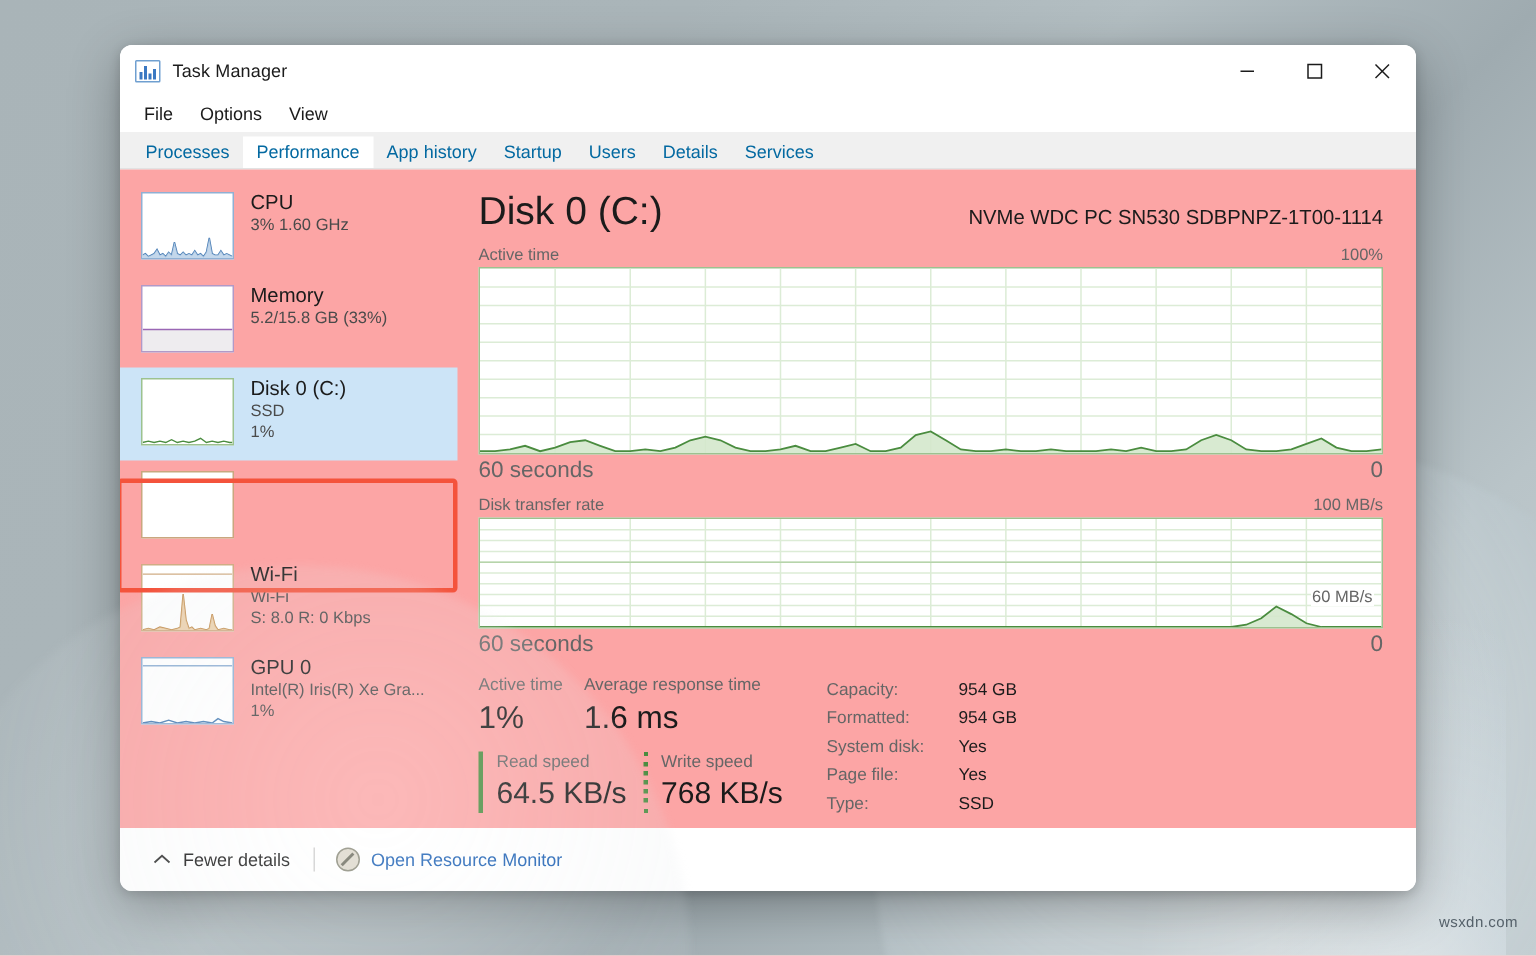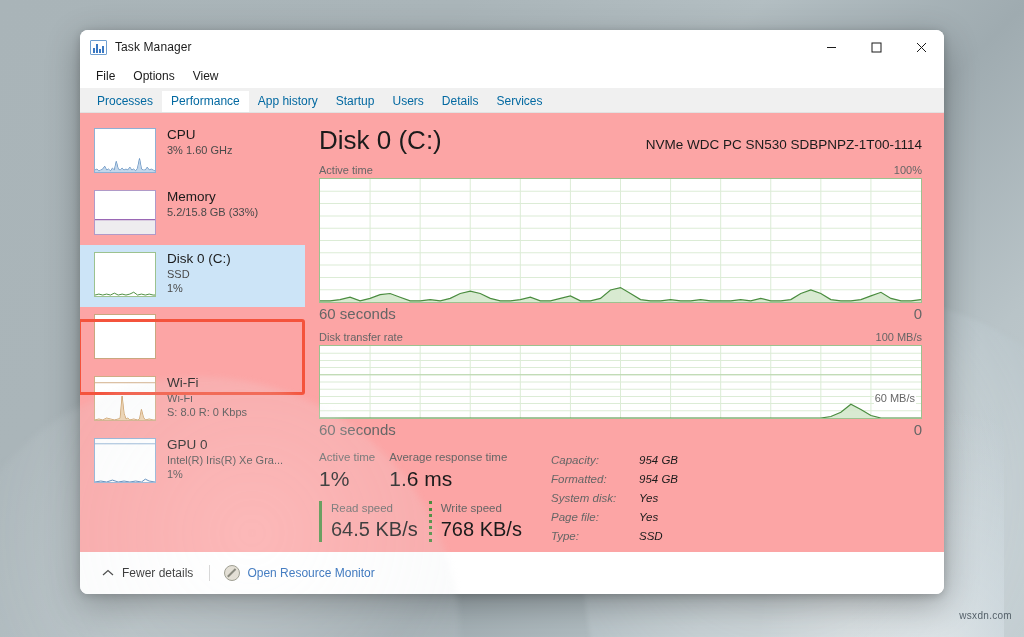--- a/index.html
+++ b/index.html
@@ -291,21 +291,21 @@
   }
   .speed-cell.dotted {
     border-left: 3px dotted #4a8c3f;
   }
   .speed-val {
     font-size: 20px;
     color: #1b1b1b;
     line-height: 26px;
     white-space: nowrap;
   }
-  .stats-right { padding-top: 1px; font-style: italic; }
+  .stats-right { padding-top: 1px; }
   .kv { display: flex; line-height: 19px; }
   .kv-k {
     font-size: 11.5px;
     color: #666;
     width: 88px;
     flex: none;
   }
   .kv-v {
     font-size: 11.5px;
     color: #1b1b1b;

